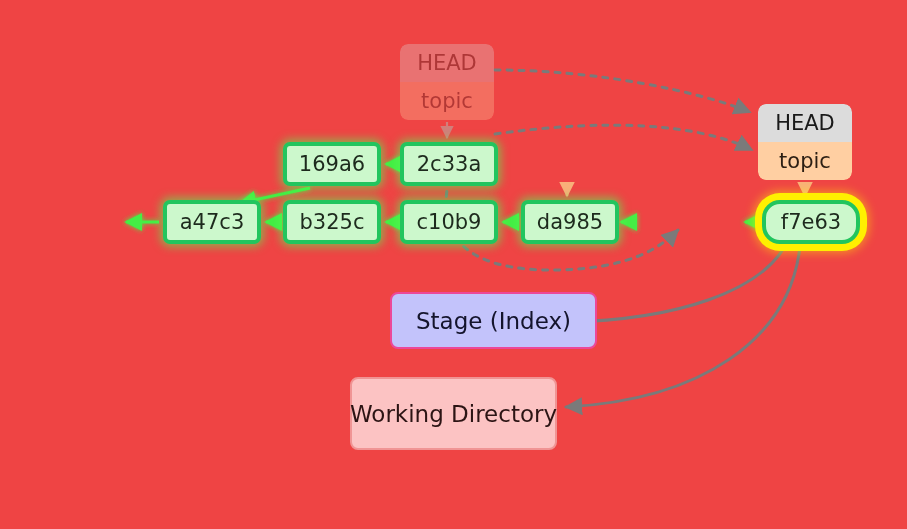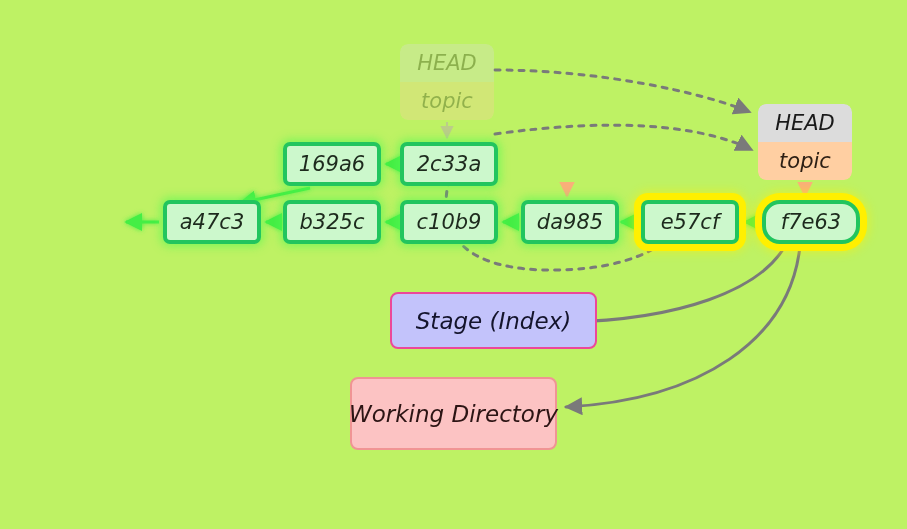--- a/index.html
+++ b/index.html
@@ -5,24 +5,23 @@
 <style>
   html, body {
     margin: 0;
     padding: 0;
     background: #000000;
   }
   #stage {
     position: relative;
     width: 907px;
     height: 529px;
-    background: #bef264;
+    background: #ef4444;
     overflow: hidden;
     font-family: "DejaVu Sans", "Liberation Sans", sans-serif;
-    font-style: italic;
   }
   #edges {
     position: absolute;
     left: 0;
     top: 0;
     width: 907px;
     height: 529px;
     pointer-events: none;
   }
   .node {
@@ -195,23 +194,20 @@
   </div>
   <div class="node commit" style="left:283px; top:200px;">
     <span>b325c</span>
   </div>
   <div class="node commit" style="left:400px; top:200px;">
     <span>c10b9</span>
   </div>
   <div class="node commit" style="left:521px; top:200px;">
     <span>da985</span>
   </div>
-  <div class="node commit highlight" style="left:641px; top:200px;">
-    <span>e57cf</span>
-  </div>
   <div class="node commit highlight" style="left:762px; top:200px;border-radius:18px;">
     <span>f7e63</span>
   </div>
 
   <div class="areabox stage" style="left:350px; top:292px; width:207px; height:57px;">
     <span>Stage (Index)</span>
   </div>
   <div class="areabox workdir" style="left:350px; top:377px; width:207px; height:73px;">
     <span>Working Directory</span>
   </div>

